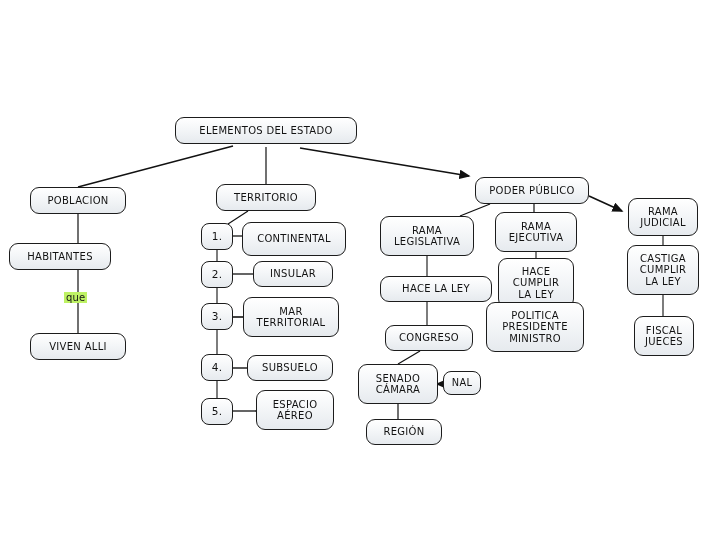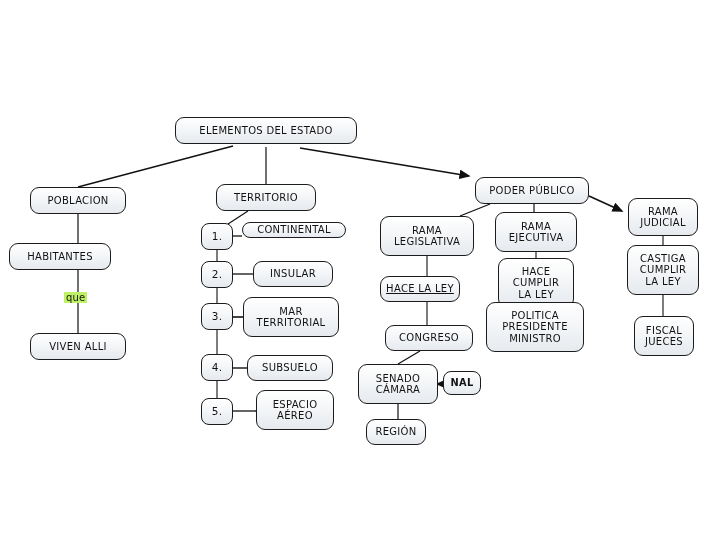--- a/index.html
+++ b/index.html
@@ -37,21 +37,20 @@
     font-size: 10px;
     letter-spacing: 0.3px;
     line-height: 1.12;
     padding: 1px 3px;
     white-space: pre-line;
     z-index: 2;
   }
   .node.small {
     font-size: 9.8px;
     border-radius: 8px;
-    font-weight: bold;
   }
   .node.num {
     font-size: 10.5px;
     border-radius: 8px;
   }
   .edge-label {
     position: absolute;
     font-size: 10px;
     color: #151515;
     background: #bef264;
@@ -117,46 +116,46 @@
   <div class="node" style="left:175px;top:117px;width:182px;height:27px;">ELEMENTOS DEL ESTADO</div>
 
   <div class="node" style="left:30px;top:187px;width:96px;height:27px;">POBLACION</div>
   <div class="node" style="left:9px;top:243px;width:102px;height:27px;">HABITANTES</div>
   <div class="edge-label" style="left:64px;top:292px;">que</div>
   <div class="node" style="left:30px;top:333px;width:96px;height:27px;">VIVEN ALLI</div>
 
   <div class="node" style="left:216px;top:184px;width:100px;height:27px;text-align:right;">TERRITORIO</div>
 
   <div class="node num" style="left:201px;top:223px;width:32px;height:27px;">1.</div>
-  <div class="node" style="left:242px;top:222px;width:104px;height:16px;">CONTINENTAL</div>
+  <div class="node" style="left:242px;top:222px;width:104px;height:34px;">CONTINENTAL</div>
 
   <div class="node num" style="left:201px;top:261px;width:32px;height:27px;">2.</div>
   <div class="node" style="left:253px;top:261px;width:80px;height:26px;">INSULAR</div>
 
   <div class="node num" style="left:201px;top:303px;width:32px;height:27px;">3.</div>
   <div class="node" style="left:243px;top:297px;width:96px;height:40px;">MAR
 TERRITORIAL</div>
 
   <div class="node num" style="left:201px;top:354px;width:32px;height:27px;">4.</div>
   <div class="node" style="left:247px;top:355px;width:86px;height:26px;">SUBSUELO</div>
 
   <div class="node num" style="left:201px;top:398px;width:32px;height:27px;">5.</div>
   <div class="node" style="left:256px;top:390px;width:78px;height:40px;">ESPACIO
 AÉREO</div>
 
   <div class="node" style="left:475px;top:177px;width:114px;height:27px;">PODER PÚBLICO</div>
 
   <div class="node" style="left:380px;top:216px;width:94px;height:40px;">RAMA
 LEGISLATIVA</div>
-  <div class="node" style="left:380px;top:276px;width:80px;height:26px;text-decoration:underline;">HACE LA LEY</div>
+  <div class="node" style="left:380px;top:276px;width:112px;height:26px;">HACE LA LEY</div>
   <div class="node" style="left:385px;top:325px;width:88px;height:26px;">CONGRESO</div>
   <div class="node" style="left:358px;top:364px;width:80px;height:40px;">SENADO
 CÁMARA</div>
   <div class="node small" style="left:443px;top:371px;width:38px;height:24px;">NAL</div>
-  <div class="node" style="left:366px;top:419px;width:60px;height:26px;">REGIÓN</div>
+  <div class="node" style="left:366px;top:419px;width:76px;height:26px;">REGIÓN</div>
 
   <div class="node" style="left:495px;top:212px;width:82px;height:40px;">RAMA
 EJECUTIVA</div>
   <div class="node" style="left:498px;top:258px;width:76px;height:50px;">HACE
 CUMPLIR
 LA LEY</div>
   <div class="node" style="left:486px;top:302px;width:98px;height:50px;">POLITICA
 PRESIDENTE
 MINISTRO</div>
 

